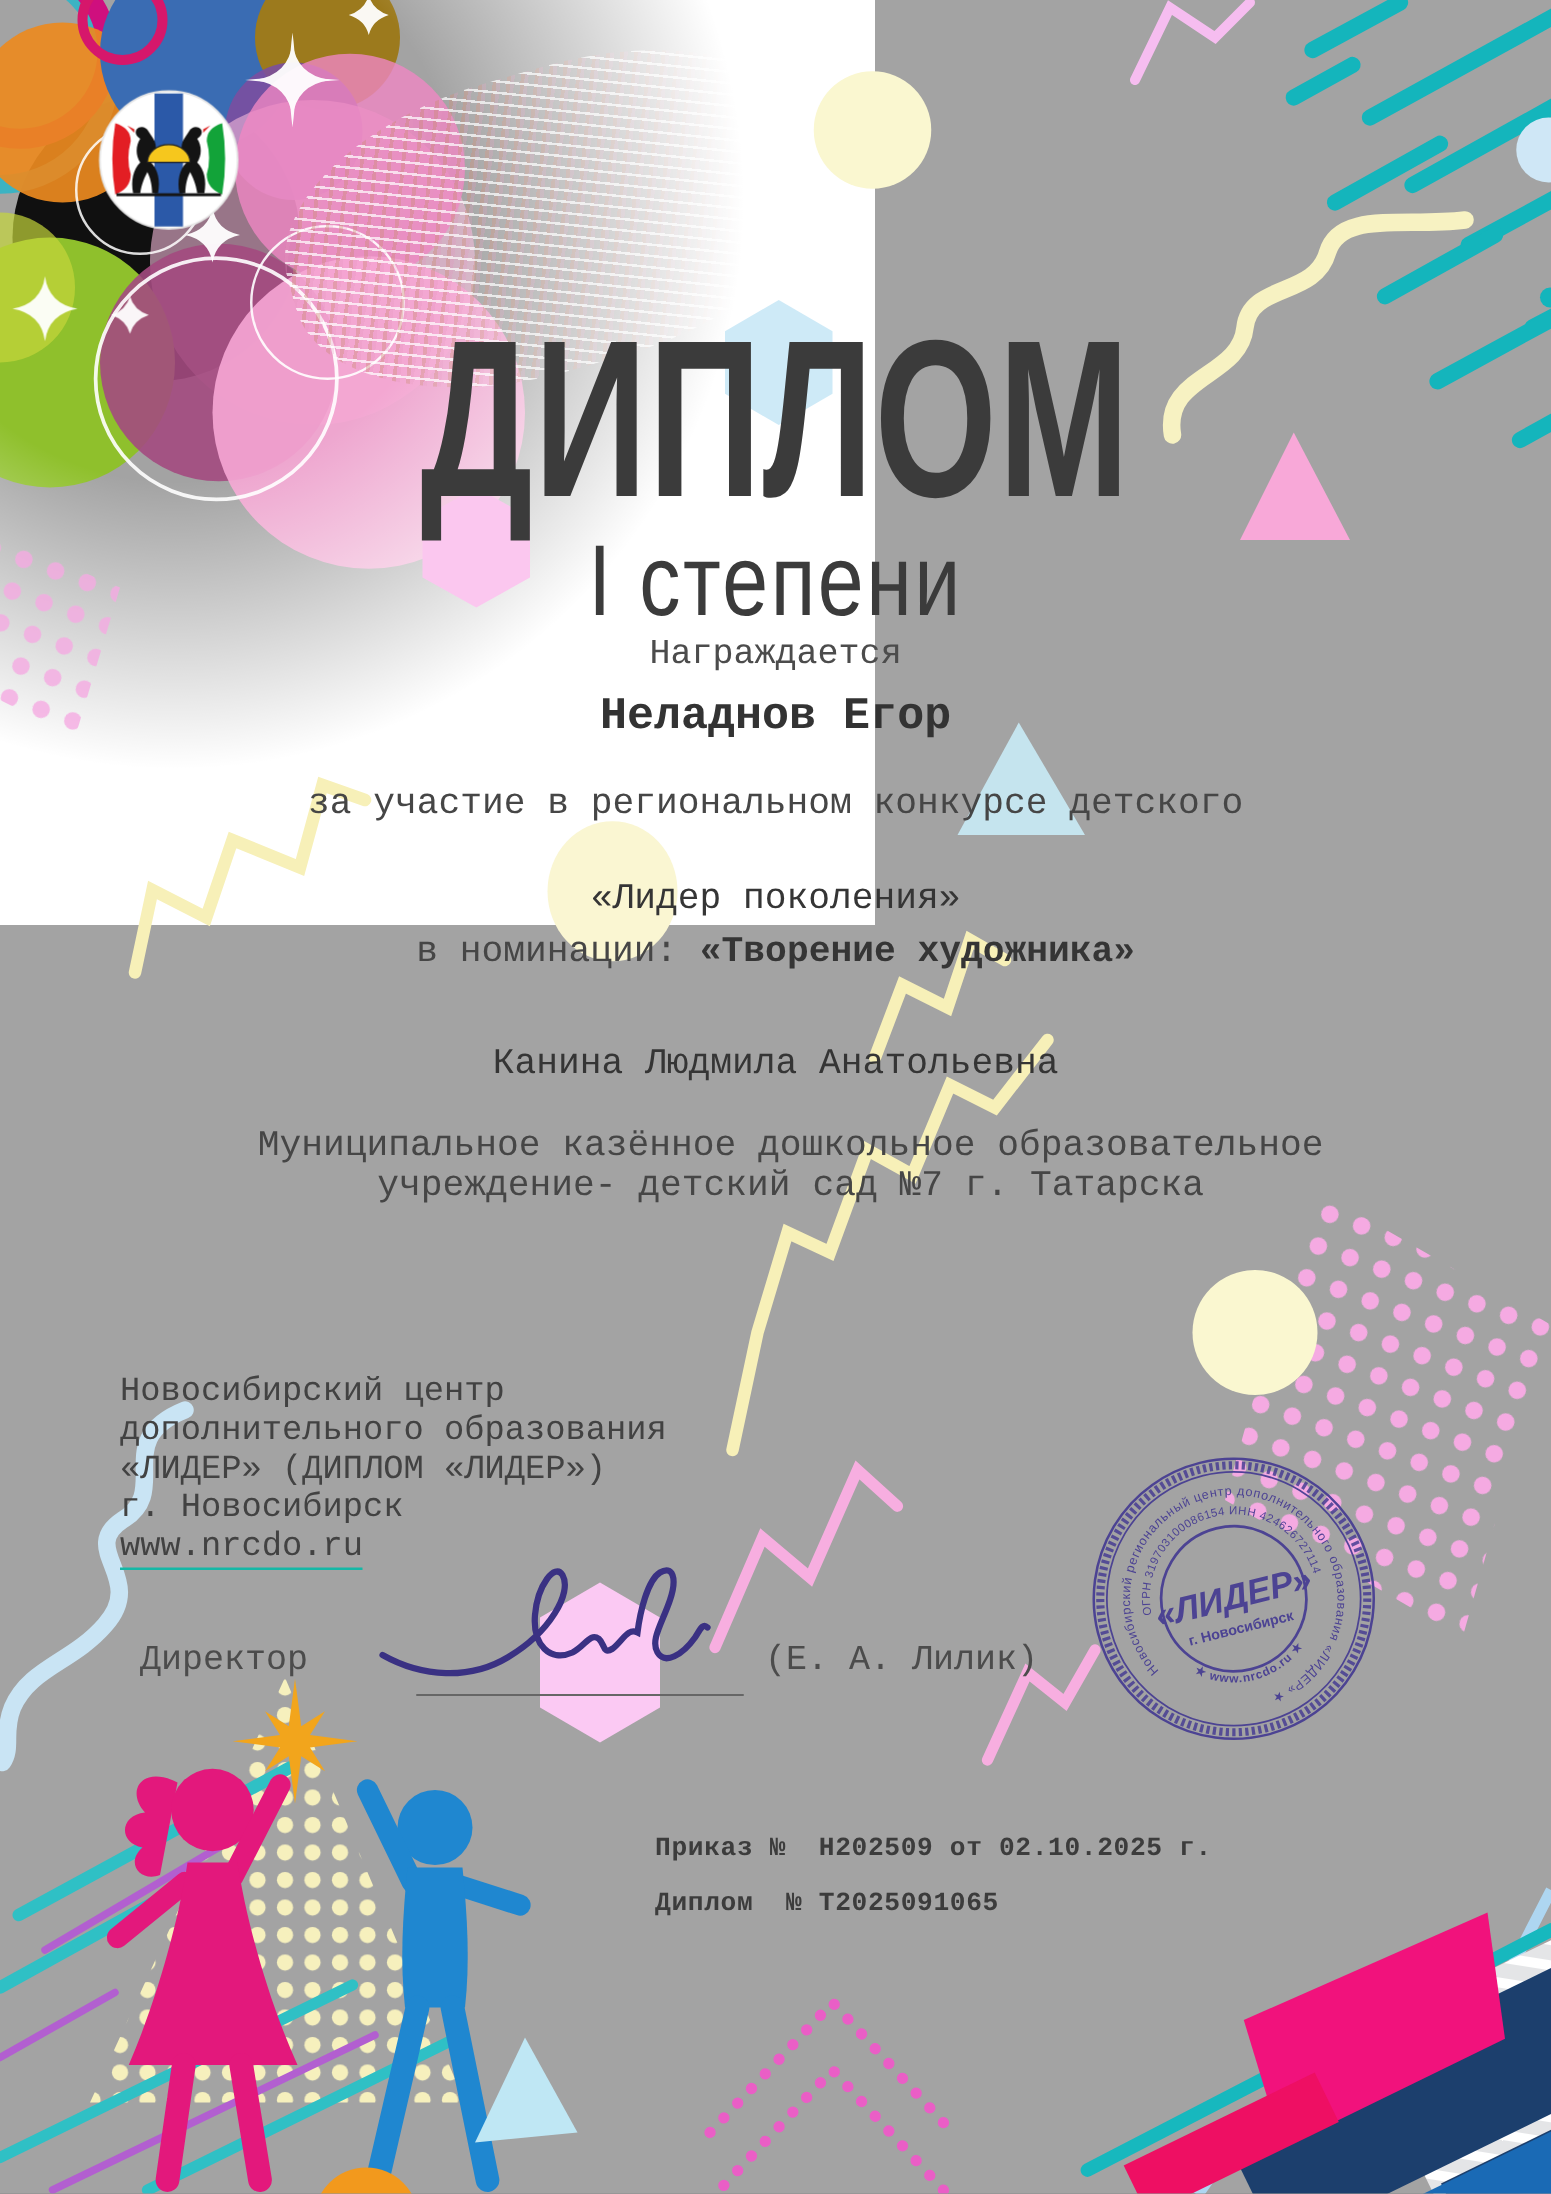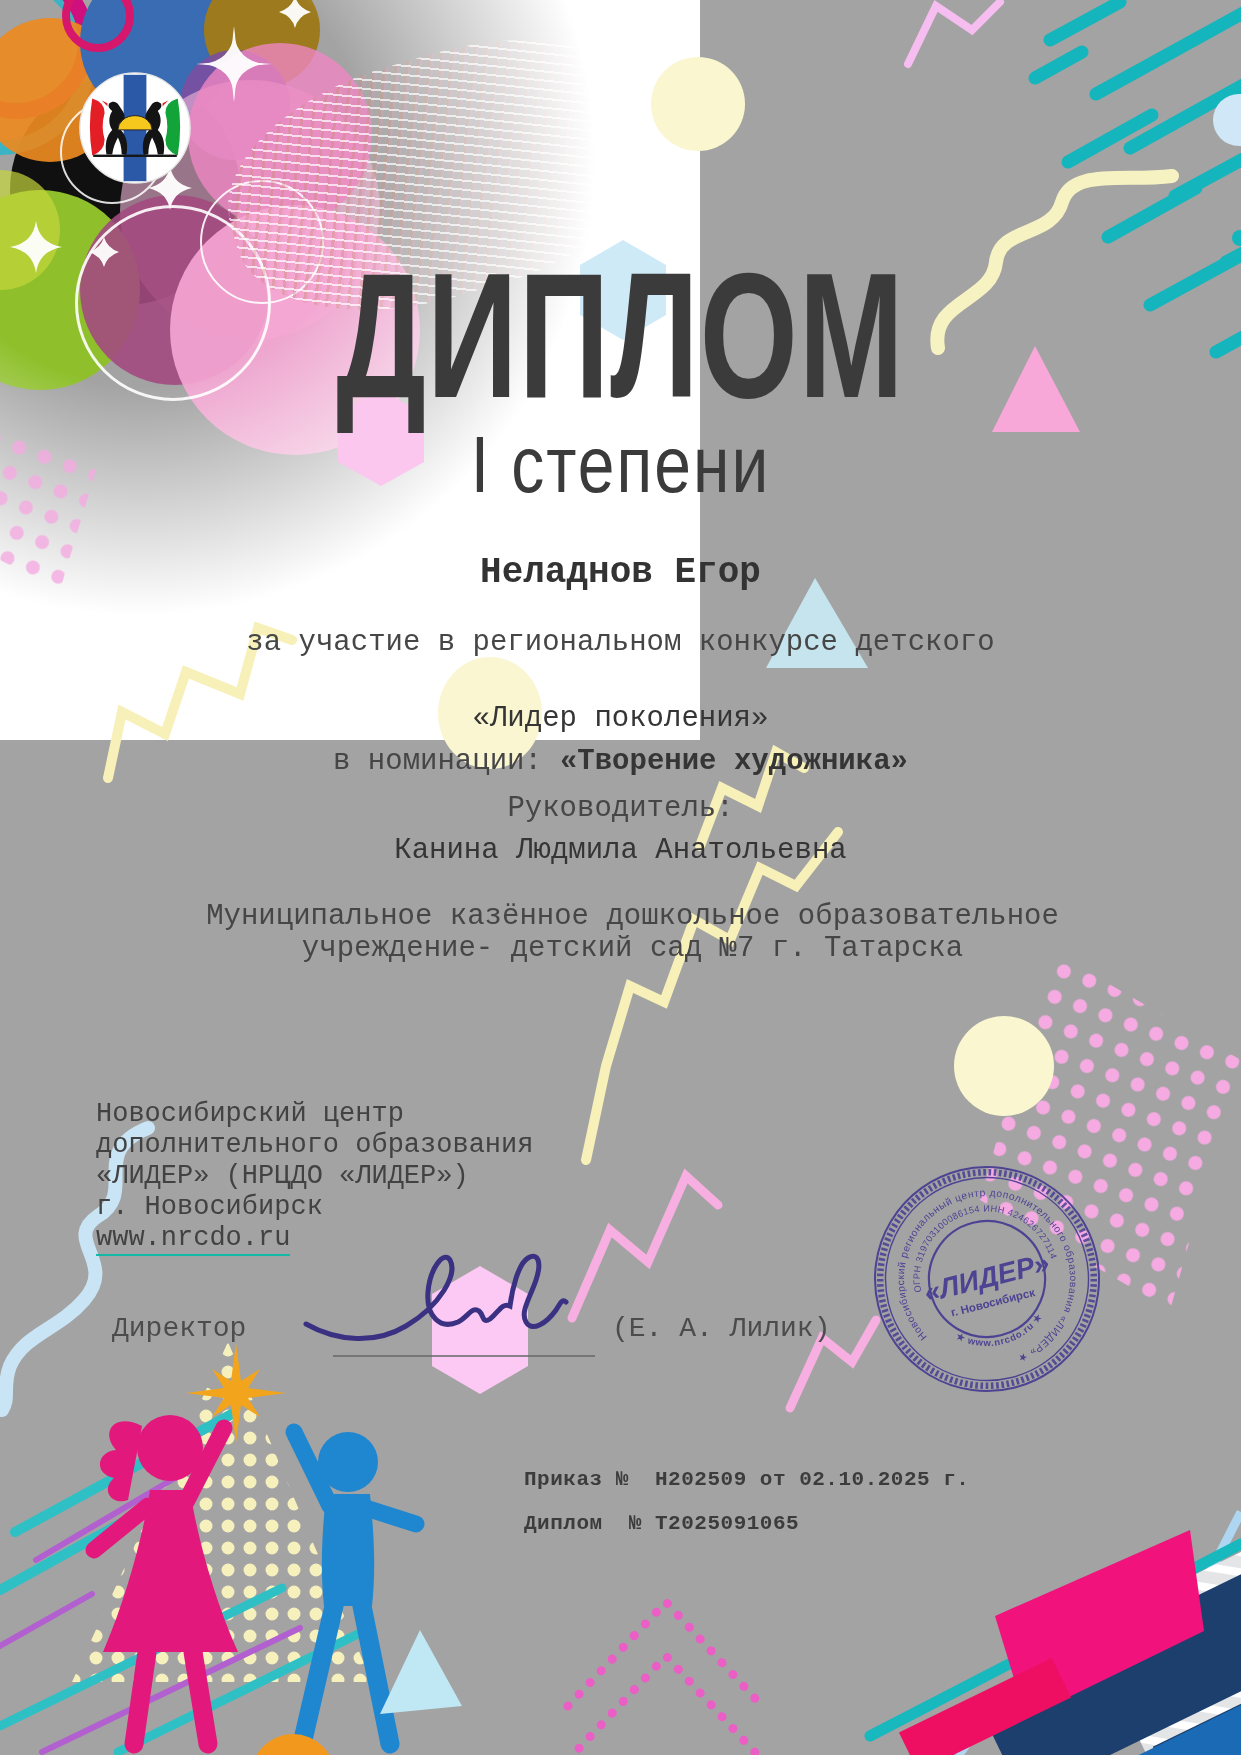--- a/index.html
+++ b/index.html
@@ -176,39 +176,39 @@
     <g fill="#141414" transform="translate(120,0) scale(-1,1)">
       <path d="M 30,88 C 28,77 30,68 36,62 C 32,56 32,48 36,42 C 33,40 31,37 33,34 C 36,31 41,32 43,36 L 47,42 C 51,48 49,56 45,62 C 51,68 53,77 51,88 L 46,88 C 46,80 44,74 42,70 C 40,74 37,80 36,88 Z"></path>
       <path d="M 31,34 L 25,31 L 31,37 Z" fill="#d22"></path>
     </g>
     <path d="M 42,62 A 18,15 0 0 1 78,62 Z" fill="#f6c71d" stroke="#222" stroke-width="1"></path>
     <rect x="16" y="88" width="88" height="2.5" fill="#161616"></rect>
   </svg>
 
   <div class="ctr title" style="top:246px;">ДИПЛОМ</div>
   <div class="ctr degree" style="top:424px;">I степени</div>
+  <div class="ctr t28" style="top:508px;">Награждается</div>
   <div class="ctr name" style="top:552px;">Неладнов Егор</div>
   <div class="ctr t29 two" style="top:627px;">
     <div>за участие в региональном конкурсе детского</div>
   </div>
   <div class="ctr bold29" style="top:702px;">«Лидер поколения»</div>
   <div class="ctr t29" style="top:745px;">
     <span>в номинации:</span><span class="nomval">«Творение художника»</span>
   </div>
-  <div class="ctr t29" style="top:792px;">Руководитель:</div>
   <div class="ctr bold29" style="top:834px;">Канина Людмила Анатольевна</div>
   <div class="ctr t29 inst" style="top:901px;margin-left:24px;">
     <div>Муниципальное казённое дошкольное образовательное</div>
     <div>учреждение- детский сад №7 г. Татарска</div>
   </div>
 
   <div class="abs org" style="left:96px;top:1099px;">
     <div>Новосибирский центр</div>
     <div>дополнительного образования</div>
-    <div>«ЛИДЕР» (НРЦДО «ЛИДЕР»)</div>
+    <div>«ЛИДЕР» (ДИПЛОМ «ЛИДЕР»)</div>
     <div>г. Новосибирск</div>
     <a href="#" class="orglink">www.nrcdo.ru</a>
   </div>
 
   <div class="abs t28" style="left:112px;top:1313px;">Директор</div>
   <div class="abs t28" style="left:612px;top:1313px;">(Е. А. Лилик)</div>
 
   <svg class="abs" style="left:298px;top:1246px;" width="310" height="118" viewBox="0 0 310 118">
     <path d="M 8,78 C 40,96 78,98 108,80 C 142,60 160,28 152,14 C 146,4 132,22 130,46 C 128,70 142,84 160,76 C 170,71 174,60 181,65 C 186,69 184,78 192,73 C 200,67 204,56 212,60 C 214,44 220,18 230,12 C 240,6 244,16 238,34 C 232,52 222,66 228,76 C 234,86 248,78 258,64 C 262,58 264,52 268,56" fill="none" stroke="#3a3183" stroke-width="5" stroke-linecap="round"></path>
   </svg>

